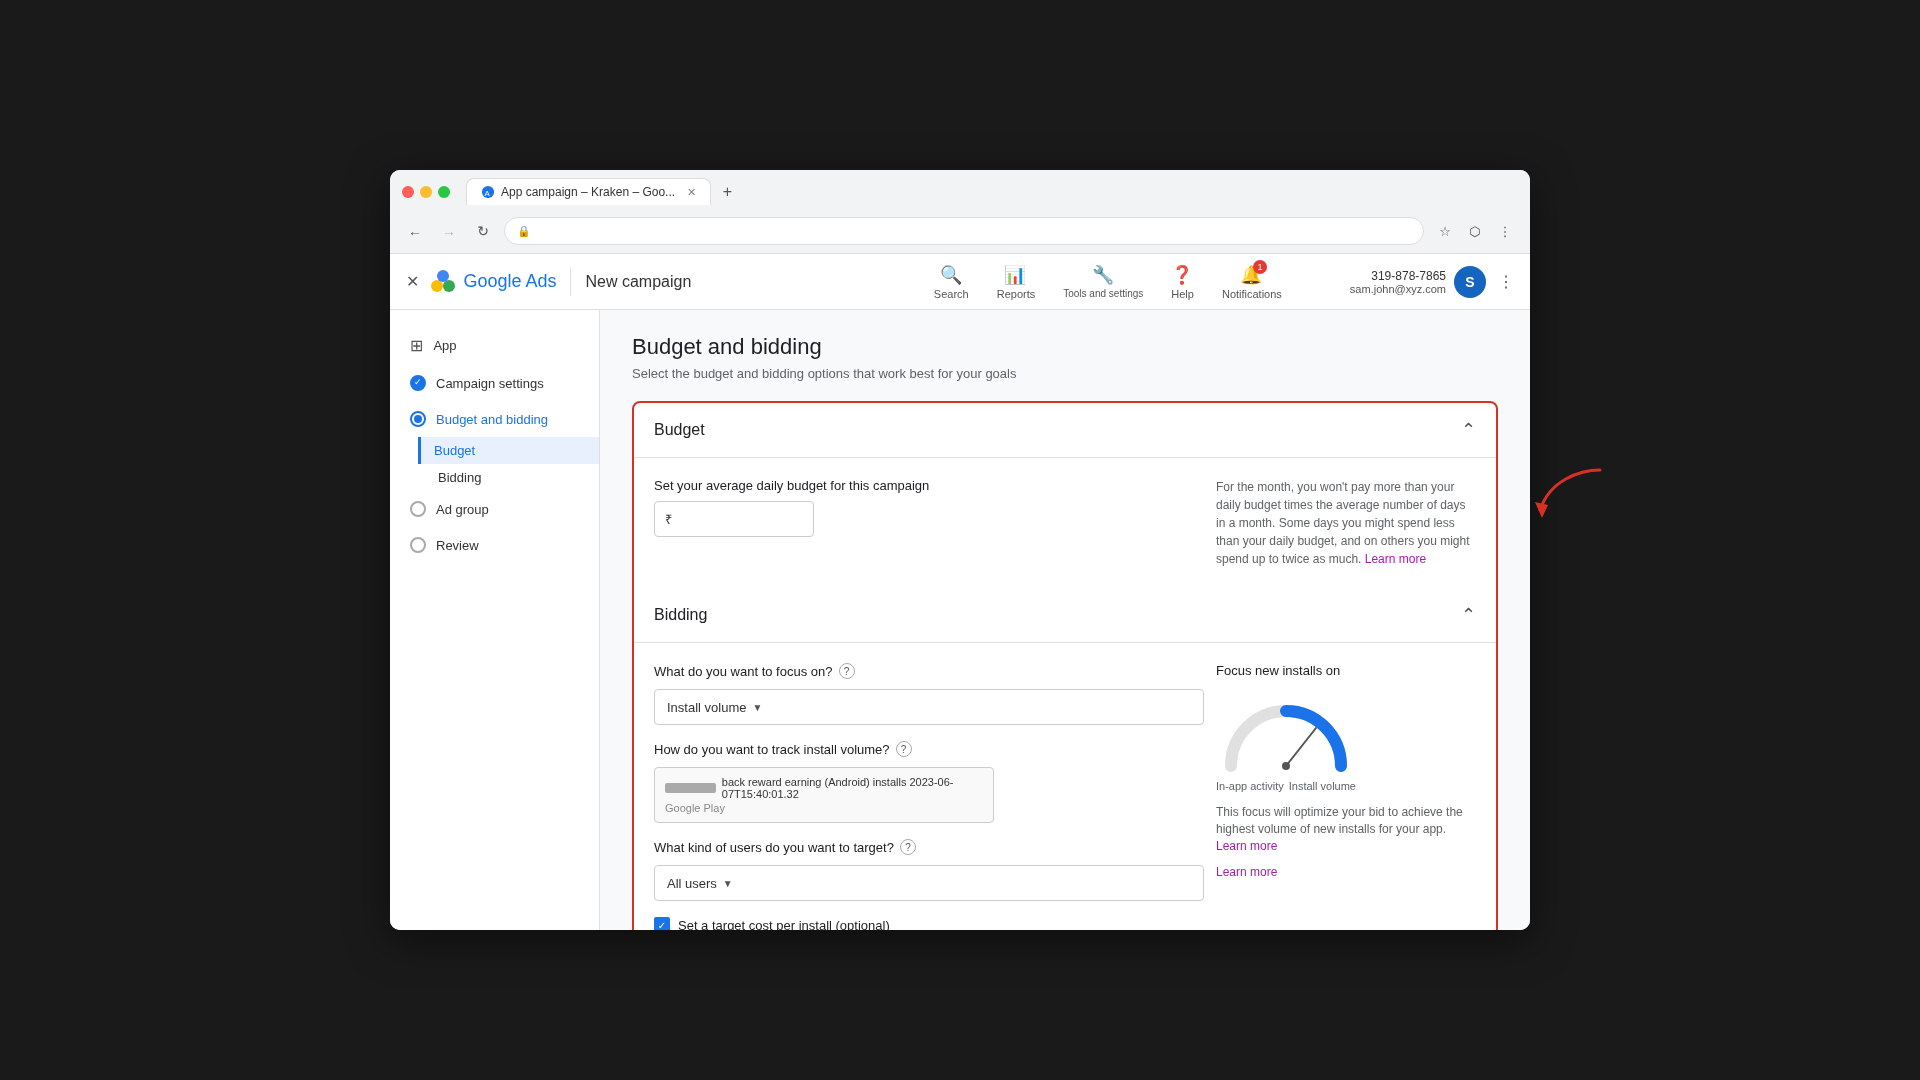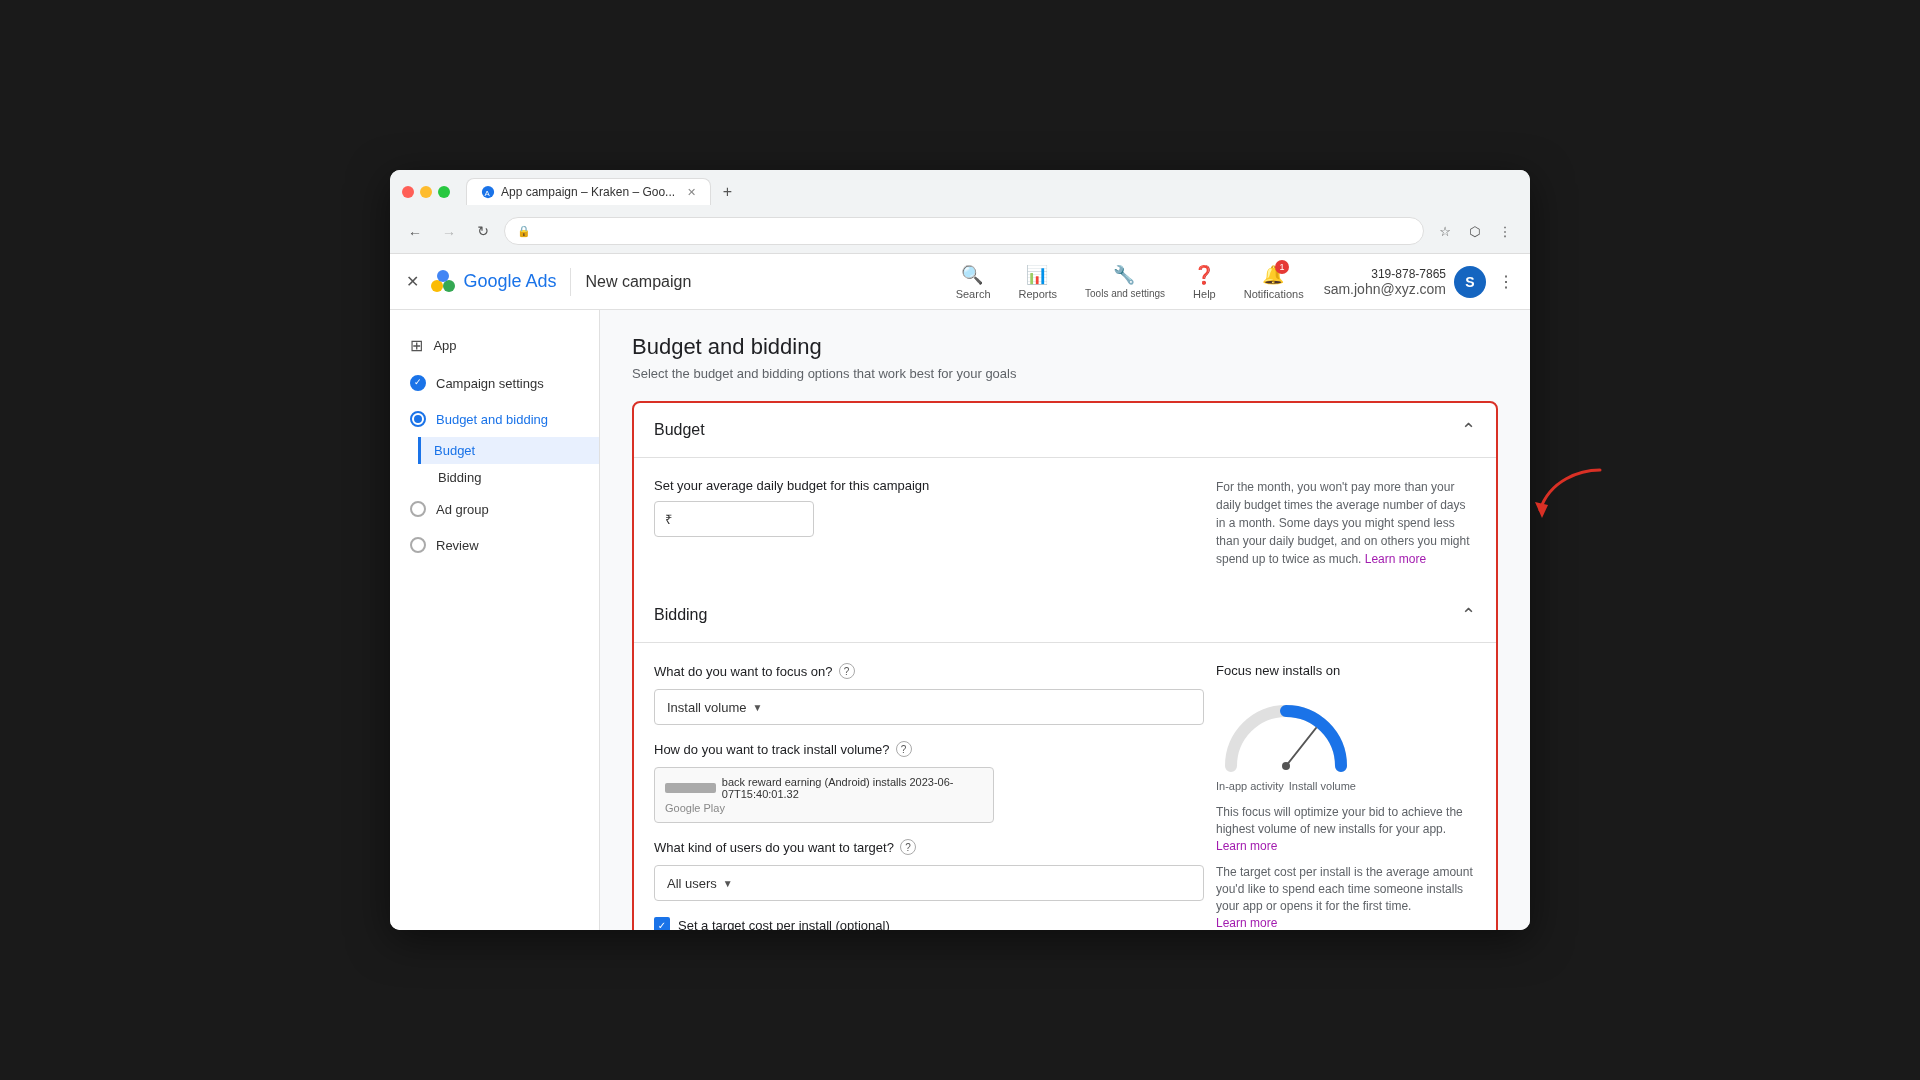--- a/index.html
+++ b/index.html
@@ -40,21 +40,21 @@
     .divider-v { width: 1px; height: 28px; background: #e0e0e0; margin: 0 14px; }
     .campaign-title { font-size: 16px; color: #333; }
     .app-bar-spacer { flex: 1; }
     .app-bar-actions { display: flex; align-items: center; gap: 4px; }
     .app-bar-action { display: flex; flex-direction: column; align-items: center; padding: 4px 12px; cursor: pointer; color: #555; font-size: 11px; gap: 2px; }
     .action-icon { font-size: 18px; color: #555; position: relative; }
     .notif-badge { position: absolute; top: -4px; right: -4px; width: 14px; height: 14px; background: #e53935; border-radius: 50%; color: #fff; font-size: 9px; display: flex; align-items: center; justify-content: center; }
     .user-section { display: flex; align-items: center; gap: 8px; margin-left: 8px; }
     .user-info { text-align: right; }
     .user-phone { font-size: 12px; color: #333; font-weight: 500; }
-    .user-email { font-size: 14px; color: #555; }
+    .user-email { font-size: 11px; color: #555; margin-left: 48px; }
     .user-avatar { width: 32px; height: 32px; border-radius: 50%; background: #1565c0; color: #fff; display: flex; align-items: center; justify-content: center; font-size: 14px; font-weight: 600; }
     .kebab-btn { color: #555; font-size: 16px; cursor: pointer; margin-left: 4px; }
 
     
     .main-layout { display: flex; height: calc(100% - 56px - 70px); }
 
     
     .sidebar { width: 210px; background: #fff; border-right: 1px solid #e0e0e0; padding: 16px 0; flex-shrink: 0; }
     .sidebar-item { display: flex; align-items: center; gap: 10px; padding: 10px 20px; cursor: pointer; font-size: 13px; color: #333; }
     .sidebar-item.active { color: #1a73e8; }
@@ -329,21 +329,20 @@
                 </svg>
                 <div class="gauge-labels">
                   <span>In-app activity</span>
                   <span>Install volume</span>
                 </div>
                 <div class="gauge-desc">
                   <p>This focus will optimize your bid to achieve the highest volume of new installs for your app.</p>
                   <a class="learn-more">Learn more</a>
                 </div>
                 <div class="gauge-desc" style="margin-top:10px;">
-                  <p>The target cost per install is the average amount you'd like to spend each time someone installs your app or opens it for the first time.</p>
                   <a class="learn-more">Learn more</a>
                 </div>
               </div>
             </div>
           </div>
 
         </div>
       </div>
     </div>
   </div>

